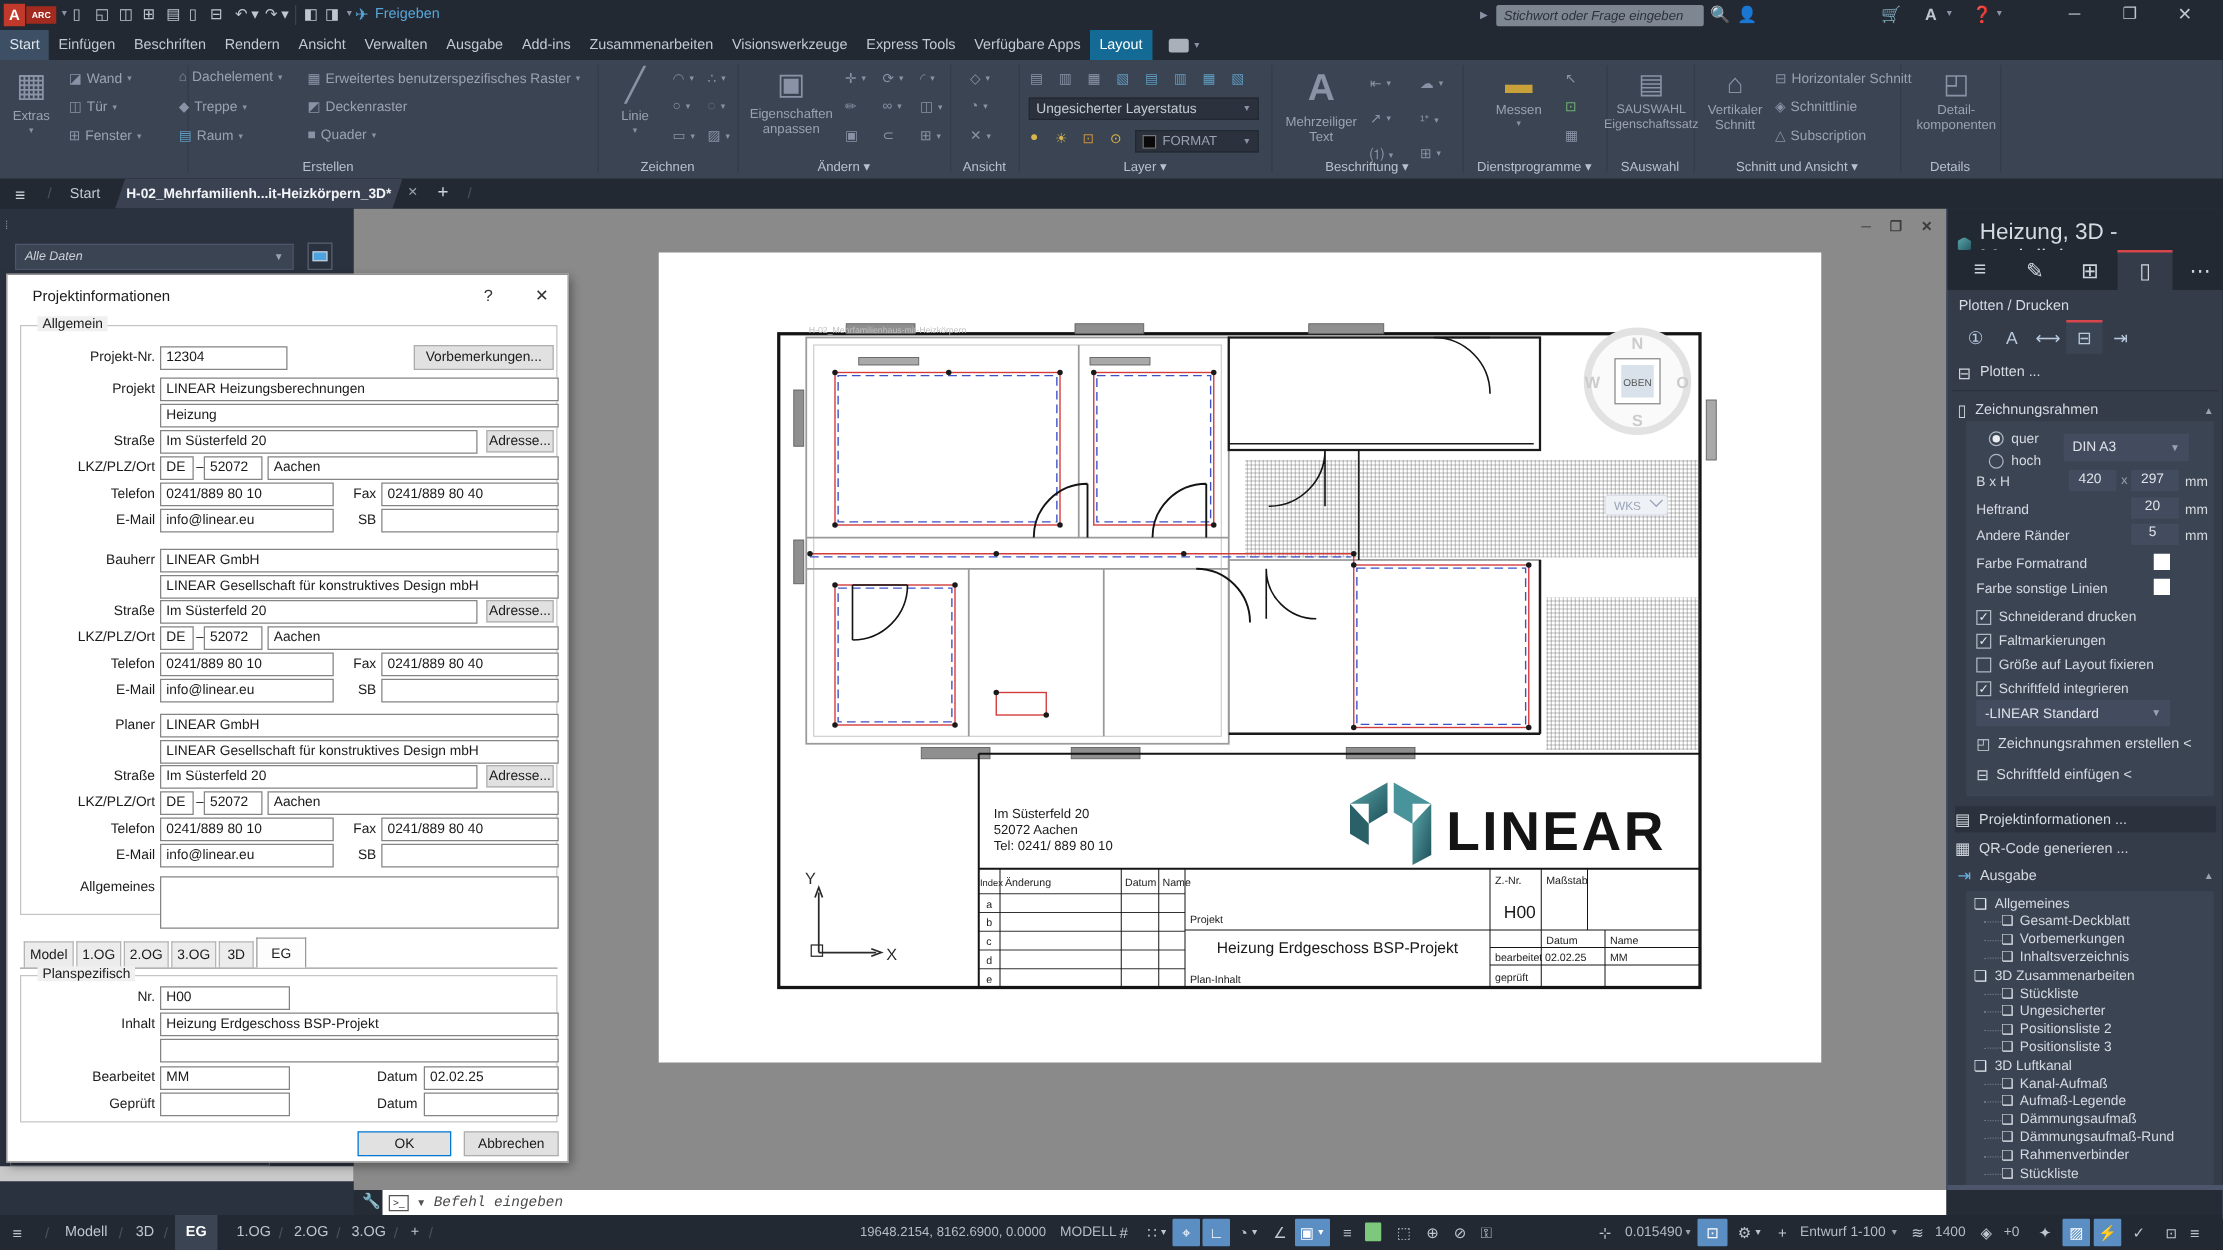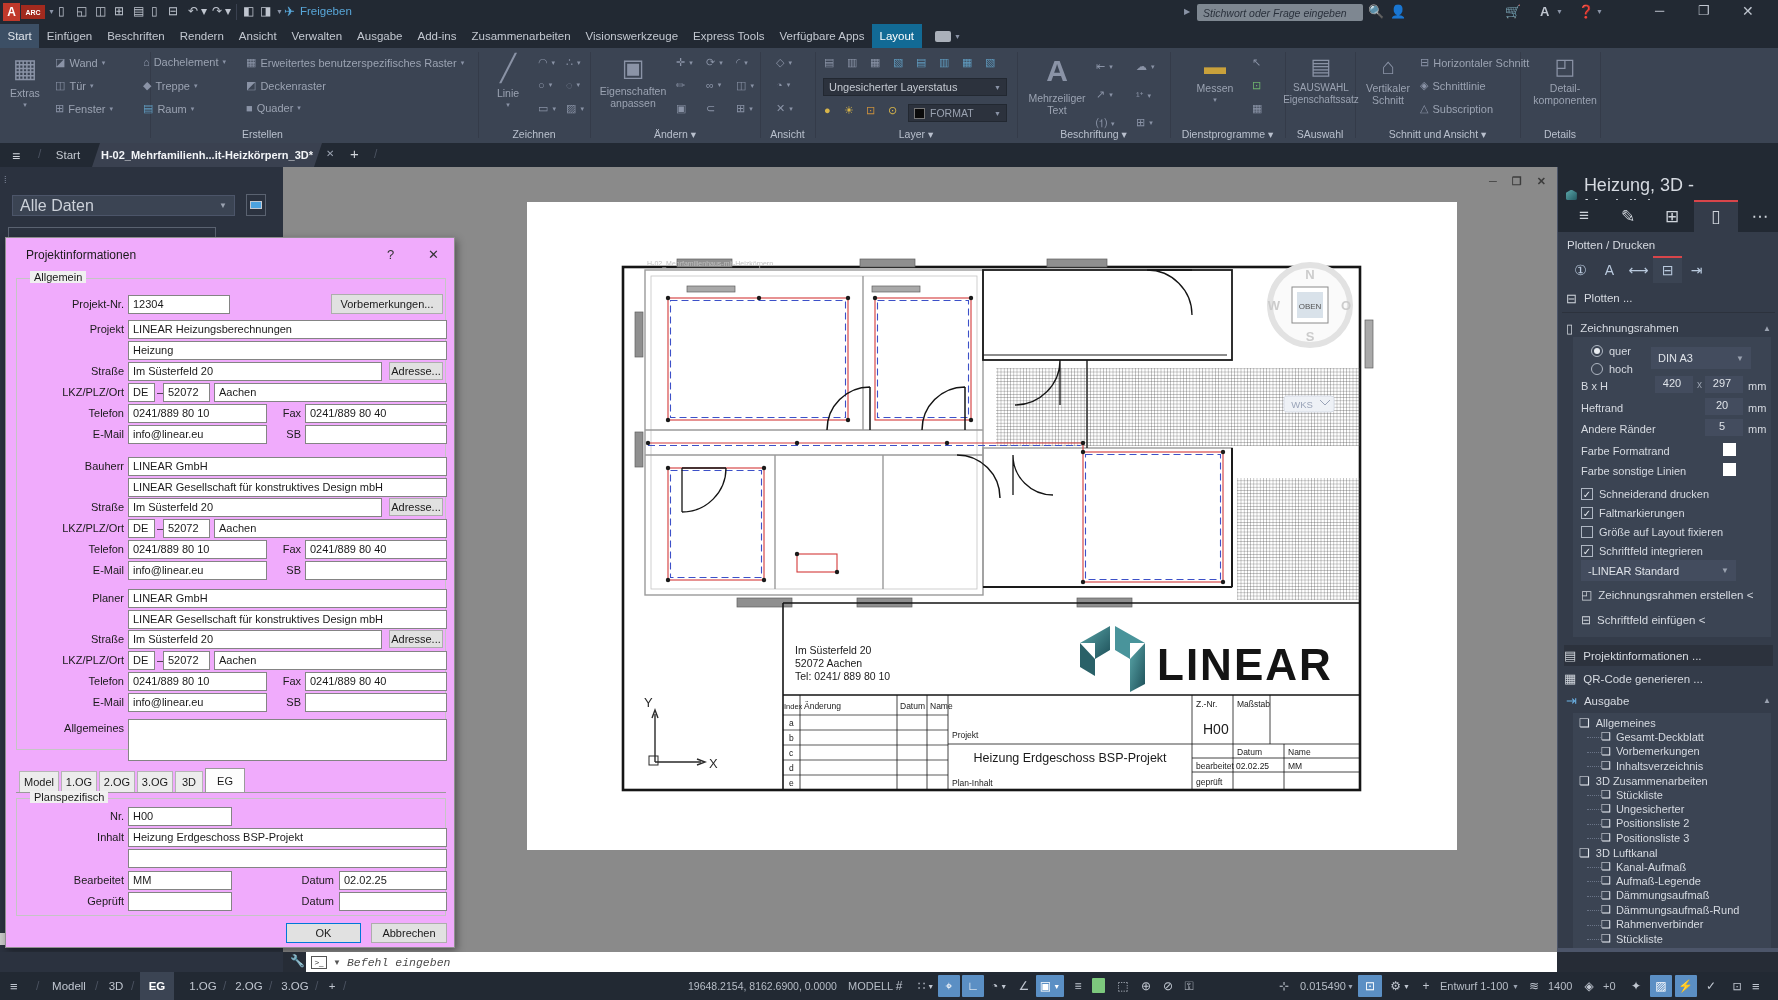--- a/index.html
+++ b/index.html
@@ -368,21 +368,21 @@
         <div style="position: static;">H-02_Mehrfamilienh...it-Heizkörpern_3D*</div>
       </div>
       <div style="left: 326px; top: 5px; position: absolute; font-size: 10px; color: rgb(154, 162, 176);">✕</div>
       <div style="left: 350px; top: 2px; position: absolute; font-size: 15px; color: rgb(208, 212, 218);">+</div>
       <div style="left: 374px; top: 4px; position: absolute; font-size: 12px; color: rgb(74, 82, 96);">/</div>
     </div>
   <div id="workspace">
     <div id="palette">
         <div style="left: 4px; top: 8px; position: absolute; font-size: 9px; color: rgb(138, 147, 166); letter-spacing: 0px;">⁞</div>
         <div style="left: 12px; top: 28px; width: 223px; height: 21px; background: rgb(59, 68, 83); border: 1px solid rgb(76, 85, 105); position: absolute; display: flex; align-items: center; justify-content: space-between; padding: 0px 7px;">
-          <div style="font-size: 16px; color: rgb(204, 209, 217); position: static;">Alle Daten</div>
+          <div style="font-size: 10px; color: rgb(204, 209, 217); position: static; font-style: italic;">Alle Daten</div>
           <div style="font-size: 8px; color: rgb(154, 162, 176); position: static;">▼</div>
         </div>
         <div style="left: 246px; top: 27px; width: 20px; height: 22px; border: 1px solid rgb(90, 98, 112); position: absolute; display: flex; align-items: center; justify-content: center;">
           <div style="width: 12px; height: 8px; background: rgb(77, 163, 224); border: 1px solid rgb(197, 202, 210); position: static;"></div>
         </div>
         <div style="left: 8px; top: 60px; width: 208px; height: 706px; border: 1px solid rgb(90, 98, 112); position: absolute;"></div>
         <div style="left: 0px; top: 766px; width: 283px; height: 12px; background: rgb(201, 201, 201); position: absolute;"></div>
       </div>
     <div id="canvas">
         <div style="left: 1206px; top: 8px; position: absolute; font-size: 11px; color: rgb(60, 60, 60); letter-spacing: 6px; font-weight: bold;">─ ❐ ✕</div>
@@ -726,21 +726,21 @@
         <div style="left: 0px; top: 781px; width: 221px; height: 27px; background: rgb(76, 85, 105); position: absolute;">
           <div style="left: 10px; top: 6px; position: absolute; font-size: 13px; color: rgb(232, 236, 241);">▥</div>
           <div style="left: 38px; top: 6px; position: absolute; font-size: 13px; color: rgb(106, 174, 224);">⚡</div>
           <div style="left: 66px; top: 6px; position: absolute; font-size: 13px; color: rgb(232, 236, 241);">▼</div>
           <div style="left: 92px; top: 6px; position: absolute; font-size: 13px; color: rgb(106, 174, 224);">⟘</div>
           <div style="left: 158px; top: 6px; position: absolute; font-size: 13px; color: rgb(232, 236, 241);">⚙</div>
           <div style="left: 186px; top: 6px; position: absolute; font-size: 13px; color: rgb(232, 236, 241);">?</div>
           <div style="left: 205px; top: 6px; position: absolute; font-size: 13px; color: rgb(232, 236, 241);">ⓘ</div>
         </div>
       </div>
-  <div style="left: 5px; top: 70px; width: 450px; height: 711px; background: #f0abfc; border: 1px solid rgb(143, 143, 143); box-shadow: rgba(0, 0, 0, 0.4) 2px 3px 8px; position: absolute;">
+  <div style="left: 5px; top: 52px; width: 450px; height: 711px; background: #ffffff; border: 1px solid rgb(143, 143, 143); box-shadow: rgba(0, 0, 0, 0.4) 2px 3px 8px; position: absolute;">
         <div style="left: 20px; top: 10px; position: absolute; font-size: 12px; color: rgb(26, 26, 26);">Projektinformationen</div>
         <div style="left: 381px; top: 9px; position: absolute; font-size: 13px; color: rgb(51, 51, 51);">?</div>
         <div style="left: 422px; top: 9px; position: absolute; font-size: 13px; color: rgb(51, 51, 51);">✕</div>
         <div style="left: 10px; top: 40px; width: 430px; height: 472px; border: 1px solid rgb(197, 197, 197); position: absolute;"></div>
         <div style="left: 24px; top: 33px; position: absolute; font-size: 11px; color: rgb(26, 26, 26); background: rgb(240, 240, 240); padding: 0px 4px;">Allgemein</div>
         <div class="dlg-label" style="left: 28px; top: 60px; width: 90px; position: absolute;">Projekt-Nr.</div>
         <div class="dlg-input" style="left: 122px; top: 57px; width: 102px; height: 19px; position: absolute;">12304</div>
         <div class="dlg-btn" style="left: 325px; top: 56px; width: 112px; height: 20px; position: absolute;">Vorbemerkungen...</div>
         <div class="dlg-label" style="left: 28px; top: 85px; width: 90px; position: absolute;">Projekt</div>
         <div class="dlg-input" style="left: 122px; top: 82px; width: 319px; height: 19px; position: absolute;">LINEAR Heizungsberechnungen</div>

